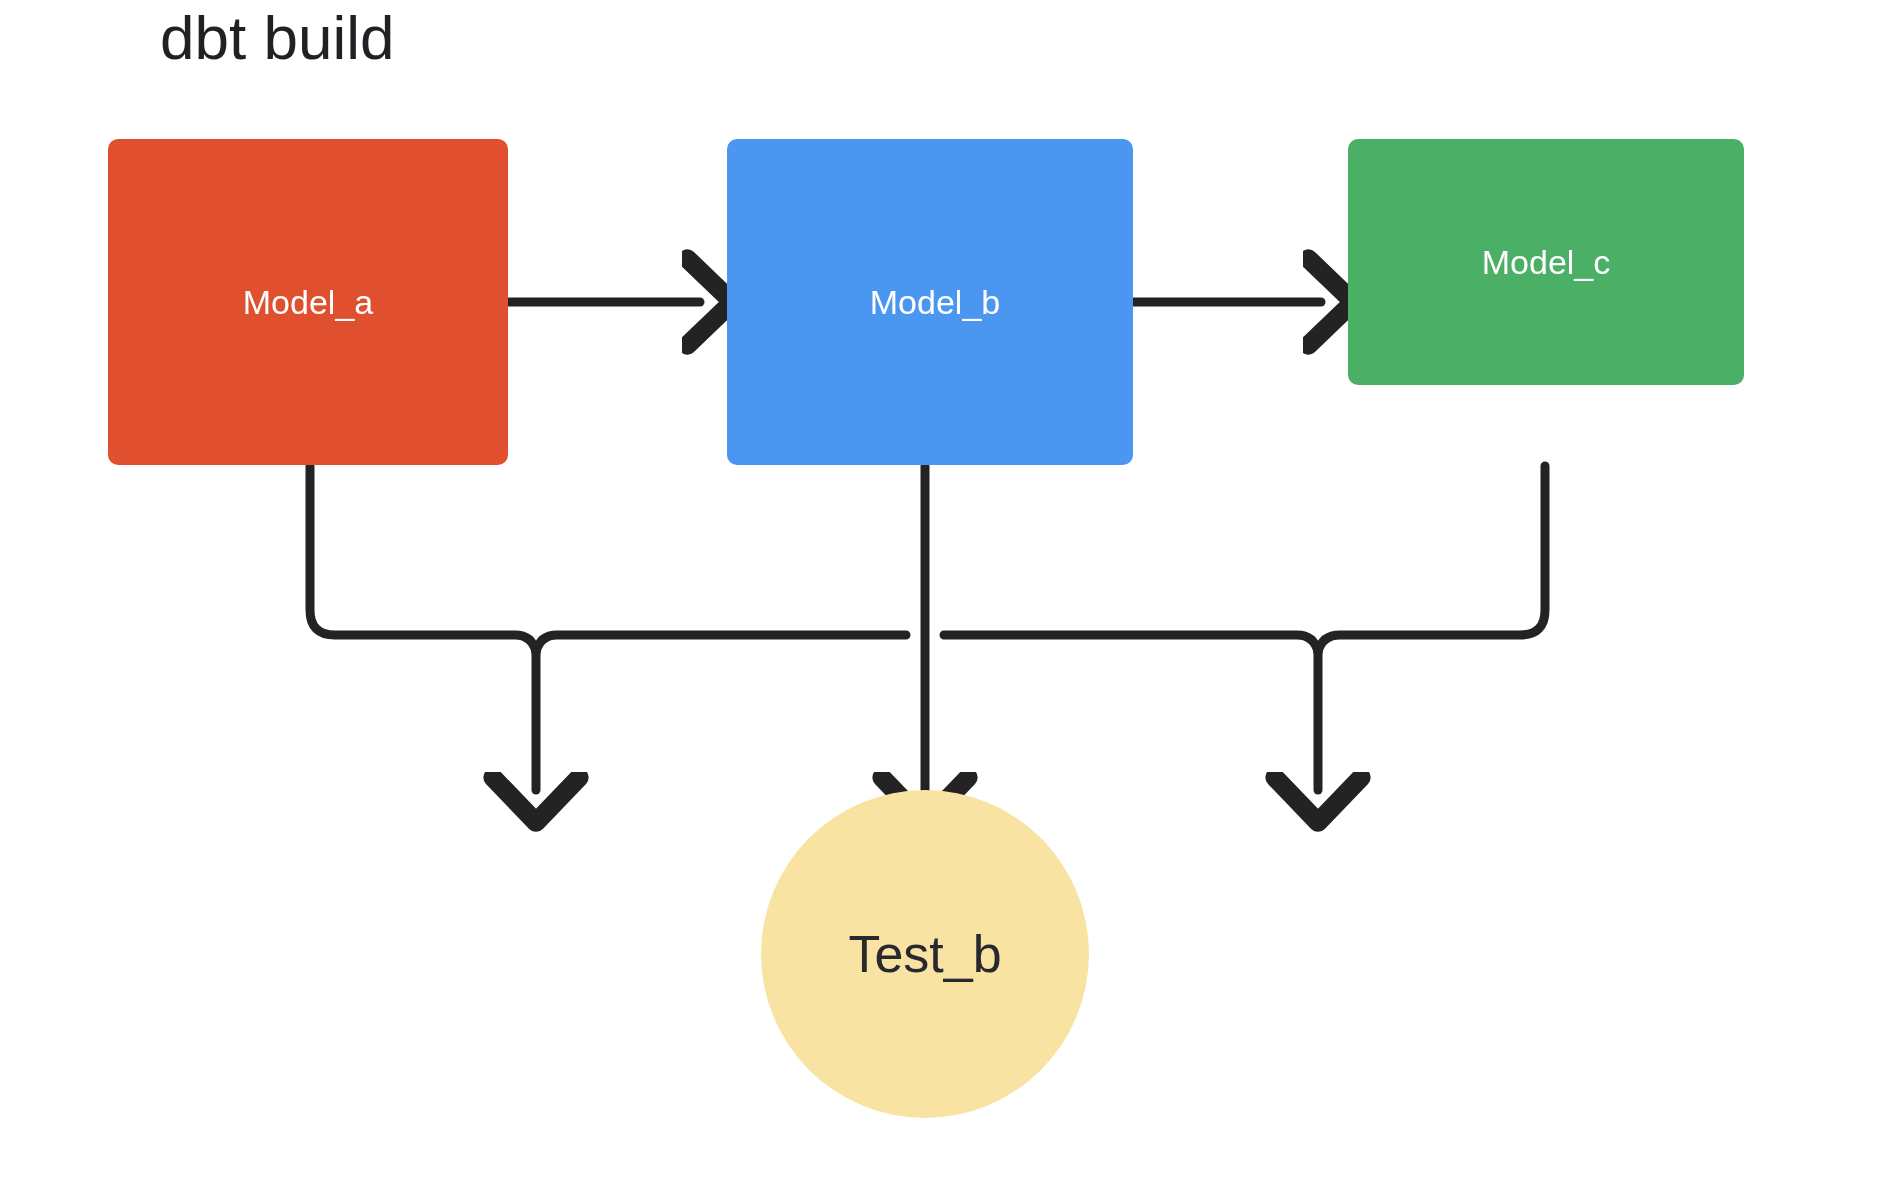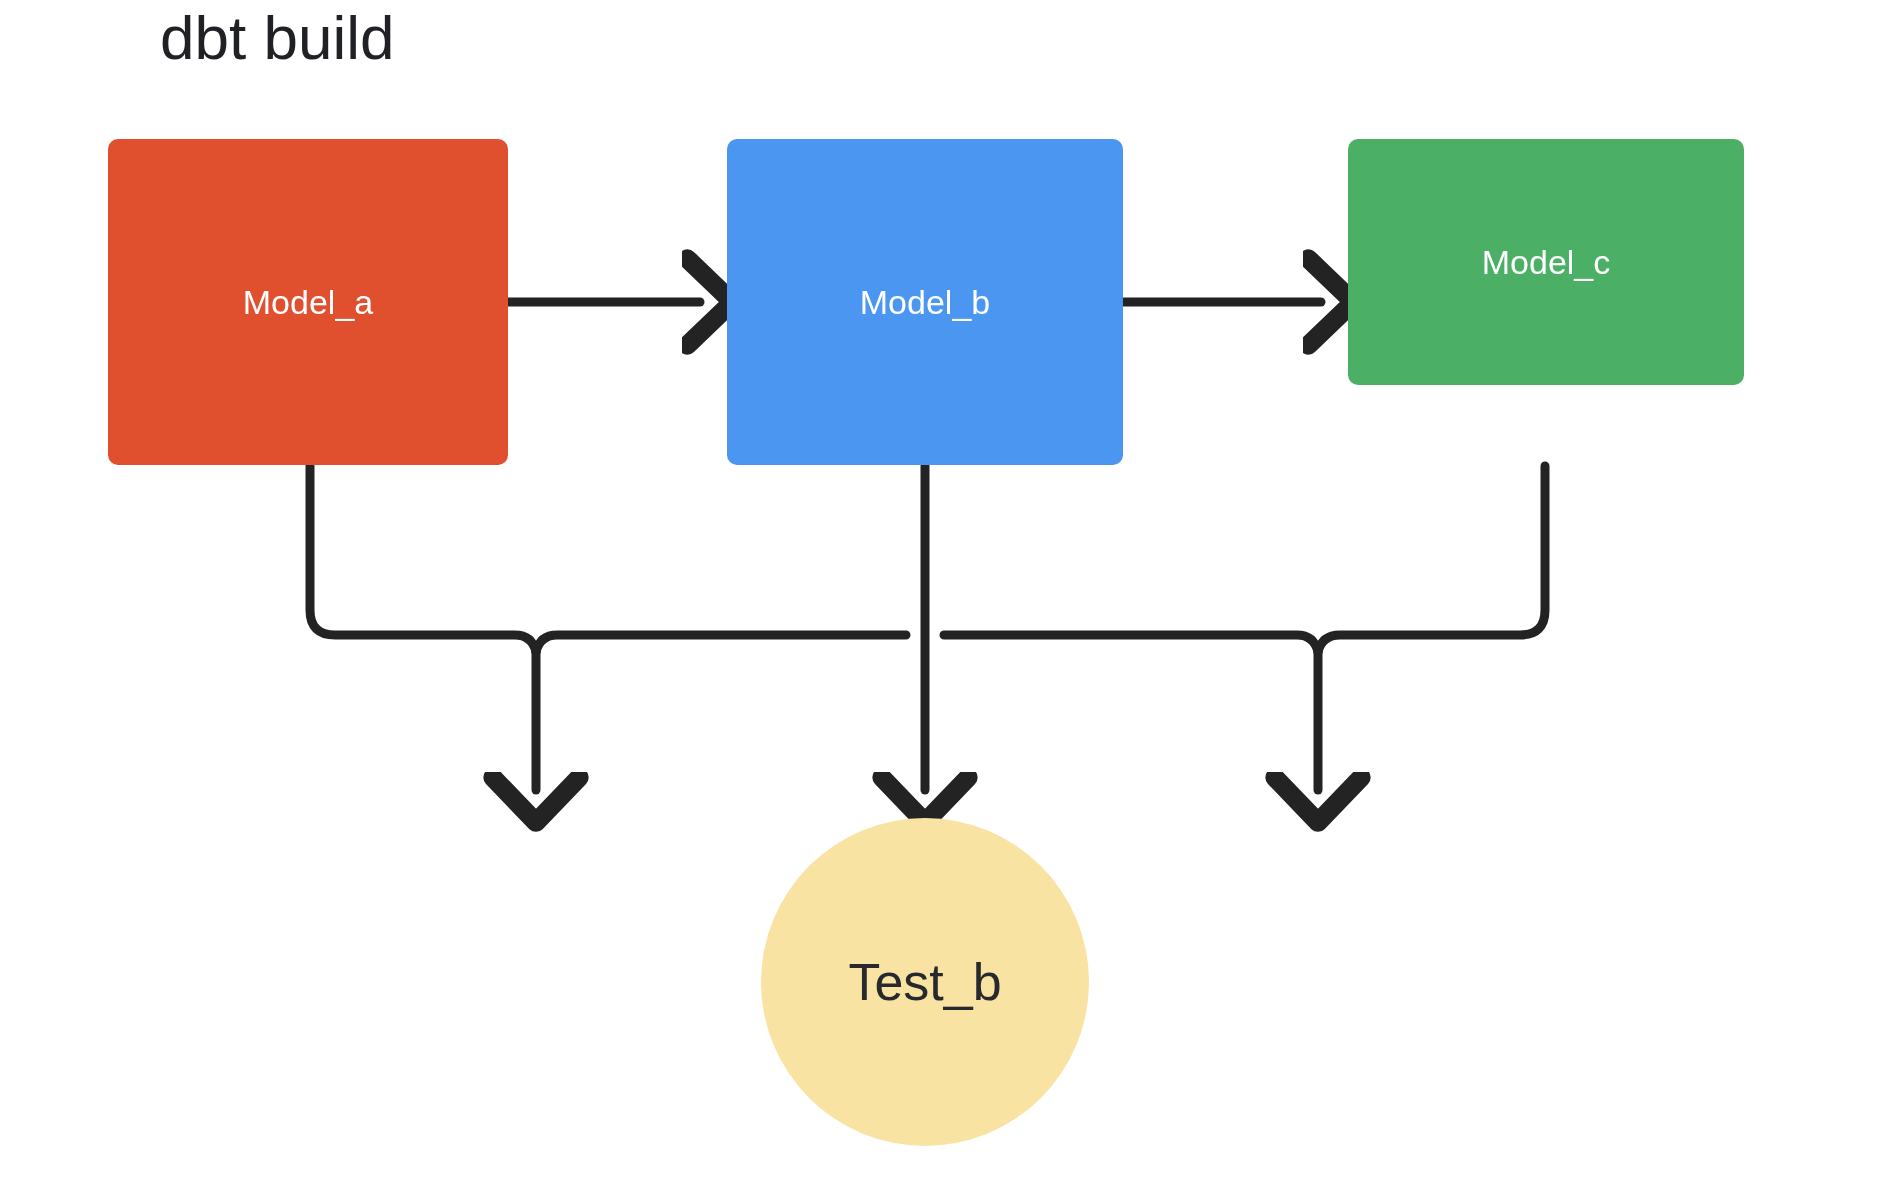--- a/index.html
+++ b/index.html
@@ -103,27 +103,27 @@
       <path d="M 1318 652 L 1318 790" marker-end="url(#arrowD)"></path>
 
       <path d="M 1545 466 L 1545 610 Q 1545 635 1520 635 L 1340 635 Q 1322 635 1318 652"></path>
     </g>
   </svg>
 
   <div class="node-box" style="left:108px; top:139px; width:400px; height:326px; background:#e0502e;">
     <span>Model_a</span>
   </div>
 
-  <div class="node-box" style="left:727px; top:139px; width:396px; height:326px; background:#4a96f0;">
+  <div class="node-box" style="left:727px; top:139px; width:396px; height:326px; background:#4a96f0;padding-left:10px;">
     <span>Model_b</span>
   </div>
 
   <div class="node-box" style="left:1348px; top:139px; width:396px; height:246px; background:#4caf66;">
     <span>Model_c</span>
   </div>
 
 
-  <div class="node-circle" style="left:761px; top:818px; width:328px; height:328px; background:#f8e3a2;">
+  <div class="node-circle" style="left:761px; top:790px; width:328px; height:328px; background:#f8e3a2;">
     <span class="circle-label-inline">Test_b</span>
   </div>
 
 
 </div>
 
 </body></html>

